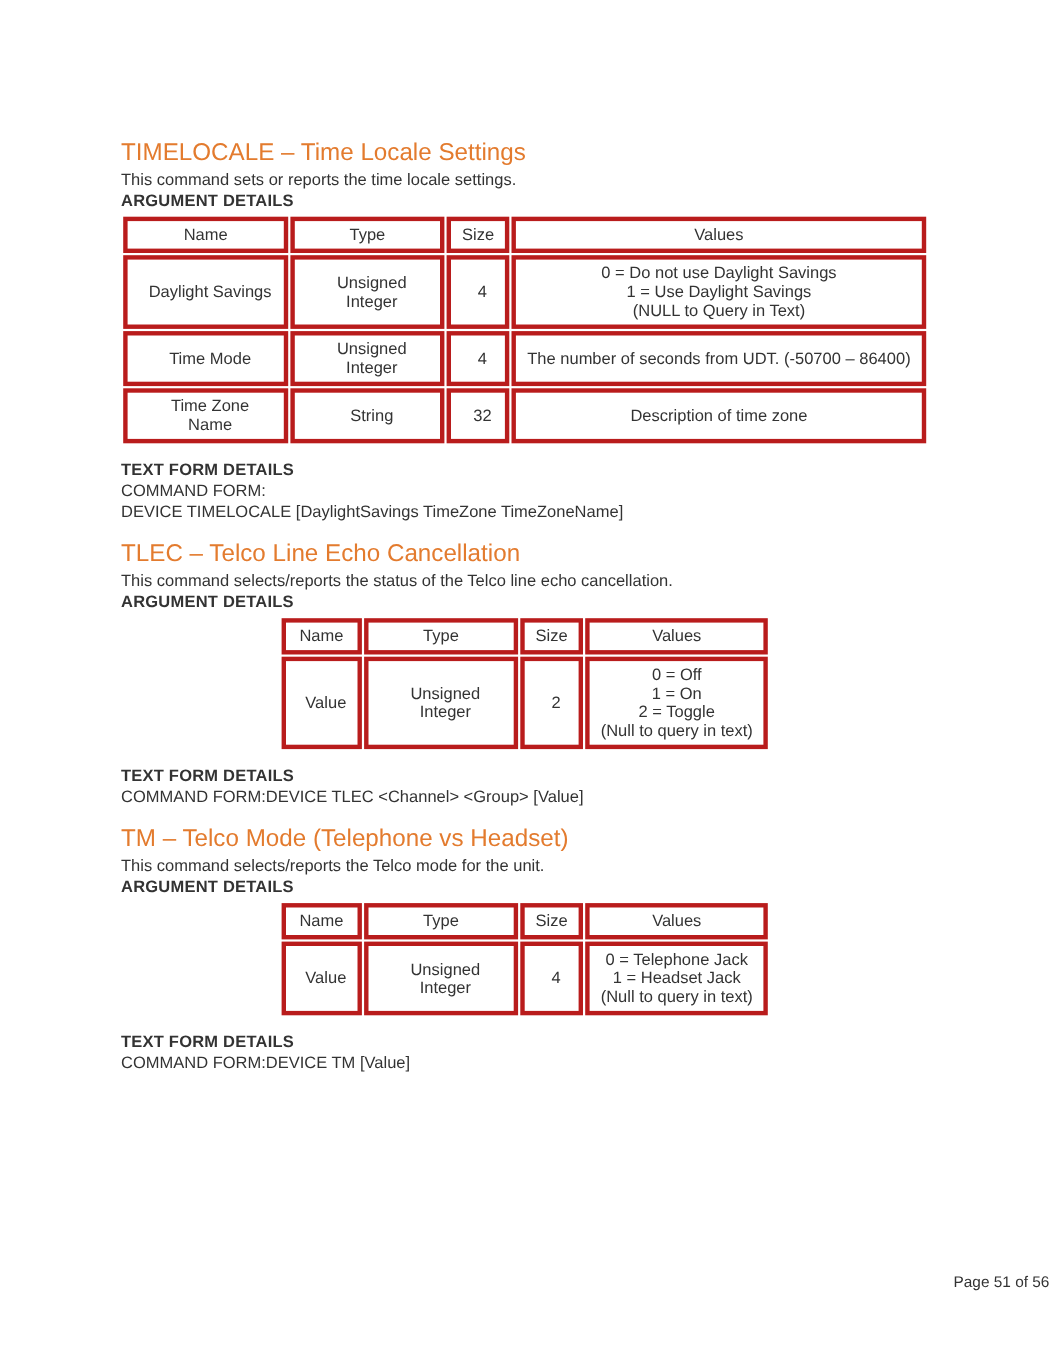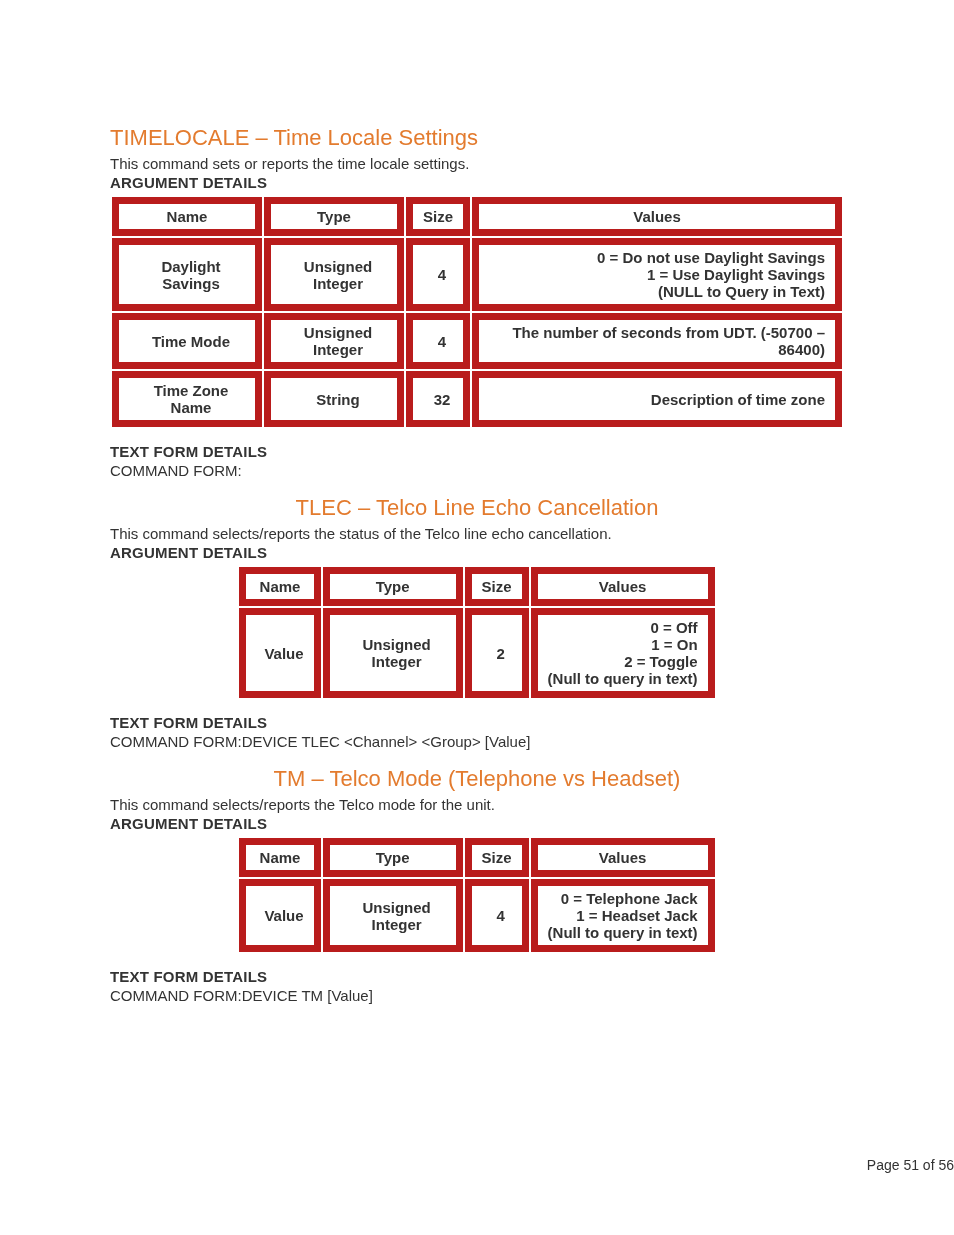--- a/index.html
+++ b/index.html
@@ -13,50 +13,50 @@
       padding: 125px 110px 40px 110px;
       position: relative;
     }
     .section-title {
       color: #e37b2e;
       font-size: 22px;
       font-weight: 400;
       margin-bottom: 4px;
       margin-top: 0;
     }
-    .section-title.gap-top { margin-top: 16px; text-align: center; }
+    .section-title.gap-top { margin-top: 16px; }
     .desc {
       font-size: 15px;
       color: #333;
       margin-bottom: 2px;
     }
     .label-bold {
       font-weight: 700;
       font-size: 15px;
       letter-spacing: 0.2px;
       margin-bottom: 2px;
     }
     table {
       border-collapse: separate;
       border-spacing: 2px;
       margin-top: 4px;
       margin-bottom: 10px;
     }
     table.centered { margin-left: auto; margin-right: auto; }
     th, td {
-      border: 7px solid #b91c1c;
+      border: 4px solid #b91c1c;
       padding: 4px 10px;
       font-size: 15px;
-      font-weight: 700;
+      font-weight: 400;
       vertical-align: middle;
       background: #fff;
     }
     th { text-align: center; }
     td.center { text-align: center; padding-left: 18px; }
-    td.left { text-align: right; }
+    td.left { text-align: center; }
     .text-form-block { margin-top: 14px; margin-bottom: 6px; }
     .command-line { font-size: 15px; margin-bottom: 2px; }
     .footer {
       position: absolute;
       bottom: 62px;
       left: 0;
       width: 100%;
       text-align: right;
       font-size: 14px;
       color: #333;
@@ -93,20 +93,21 @@
     <td class="center">String</td>
     <td class="center">32</td>
     <td class="left">Description of time zone</td>
   </tr>
 </tbody>
   </table>
 
 <div class="text-form-block">
   <p class="label-bold">TEXT FORM DETAILS</p>
   <p class="command-line">COMMAND FORM:</p>
+  <p class="command-line">DEVICE TIMELOCALE [DaylightSavings TimeZone TimeZoneName]</p>
 </div>
 
 <h2 class="section-title gap-top">TLEC – Telco Line Echo Cancellation</h2>
 <p class="desc">This command selects/reports the status of the Telco line echo cancellation.</p>
 <p class="label-bold">ARGUMENT DETAILS</p>
 <table class="centered">
   <tbody>
       <tr>
     <th>Name</th>
     <th style="width:140px;">Type</th>

